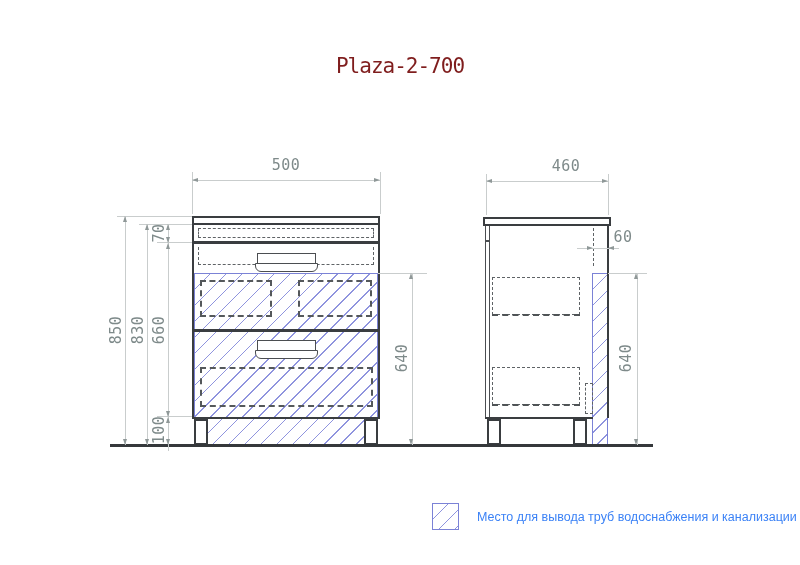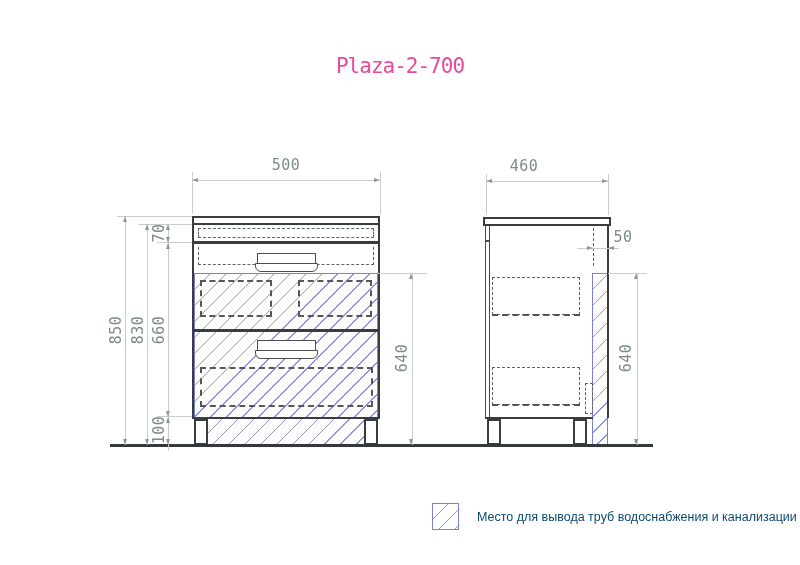--- a/index.html
+++ b/index.html
@@ -1,20 +1,20 @@
 <!DOCTYPE html>
 <html><head>
 <meta charset="utf-8">
 <style>
   html,body{margin:0;padding:0;background:#fff;}
   #canvas{position:relative;width:800px;height:565px;background:#ffffff;overflow:hidden;
           font-family:"DejaVu Sans Mono","Liberation Mono",monospace;}
   #canvas *{box-sizing:border-box;position:absolute;}
   .title{font-family:"DejaVu Sans Mono","Liberation Mono",monospace;
-         font-size:21px;letter-spacing:-1px;color:#ec4899;text-align:center;font-weight:500;}
+         font-size:21px;letter-spacing:-1px;color:#7f1d1d;text-align:center;font-weight:500;}
   .dk{background:#3a3d40;}       
   .solid-box{border:2px solid #3a3d40;background:#fff;}
   .thin-box{border:1.5px solid #4b4e51;background:#fff;}
   .dash{border:1.5px dashed #5f6366;background:transparent;}
   .dash-heavy{border:2px dashed #54585b;background:transparent;}
   .dash-hline{height:0;border-top:1.5px dashed #5f6366;}
   .dash-hline-heavy{height:0;border-top:2.5px dashed #4f5356;}
   .dash-vline{width:0;border-left:1.5px dashed #5f6366;}
   .hatch{background-image:repeating-linear-gradient(135deg,
            rgba(255,255,255,0) 0px,rgba(255,255,255,0) 10px,#8f94de 10px,#8f94de 11.3px);}
@@ -22,21 +22,21 @@
   .ext{background:#c9cdcd;}      
   .dim{background:#c9cdcd;}      
   .dimtext{font-size:15px;letter-spacing:0.5px;color:#7e8a8a;text-align:center;line-height:16px;}
   .vtext{width:44px;height:16px;transform:rotate(-90deg);}
   .arr{width:0;height:0;border-style:solid;}
   .arr-up{border-width:0 2.5px 6px 2.5px;border-color:transparent transparent #8f9898 transparent;}
   .arr-down{border-width:6px 2.5px 0 2.5px;border-color:#8f9898 transparent transparent transparent;}
   .arr-left{border-width:2.5px 6px 2.5px 0;border-color:transparent #8f9898 transparent transparent;}
   .arr-right{border-width:2.5px 0 2.5px 6px;border-color:transparent transparent transparent #8f9898;}
   .legendtext{font-family:"Liberation Sans","DejaVu Sans",sans-serif;
-              font-size:12.5px;color:#0c4a6e;white-space:nowrap;}
+              font-size:12.5px;color:#3b82f6;white-space:nowrap;}
 </style>
 </head>
 <body>
 
 <div id="canvas">
 
   <div class="title" style="left:300px;top:54px;width:200px;">Plaza-2-700</div>
 
   <div style="left:0;top:0;width:0;height:0;">
 
@@ -139,26 +139,26 @@
   <div class="dim" style="left:411.5px;top:273px;width:1px;height:171.5px;"></div>
   <div class="arr arr-up" style="left:409px;top:273px;"></div>
   <div class="arr arr-down" style="left:409px;top:438.5px;"></div>
   <div class="dimtext vtext" style="left:380px;top:350px;">640</div>
 
   <div class="ext" style="left:485.5px;top:174px;width:1px;height:41px;"></div>
   <div class="ext" style="left:607.5px;top:174px;width:1px;height:41px;"></div>
   <div class="dim" style="left:486px;top:181px;width:122px;height:1px;"></div>
   <div class="arr arr-left" style="left:486px;top:179px;"></div>
   <div class="arr arr-right" style="left:602px;top:179px;"></div>
-  <div class="dimtext" style="left:500px;top:158px;width:48px;">460</div>
+  <div class="dimtext" style="left:542px;top:158px;width:48px;">460</div>
 
   <div class="dim" style="left:577px;top:248px;width:42px;height:1px;"></div>
   <div class="arr arr-right" style="left:586.5px;top:245.5px;"></div>
   <div class="arr arr-left" style="left:608px;top:245.5px;"></div>
-  <div class="dimtext" style="left:609px;top:229px;width:28px;">50</div>
+  <div class="dimtext" style="left:609px;top:229px;width:28px;">60</div>
 
   <div class="ext" style="left:608px;top:272.5px;width:39px;height:1px;"></div>
   <div class="dim" style="left:636.5px;top:273px;width:1px;height:171.5px;"></div>
   <div class="arr arr-up" style="left:634px;top:273px;"></div>
   <div class="arr arr-down" style="left:634px;top:438.5px;"></div>
   <div class="dimtext vtext" style="left:604px;top:350px;">640</div>
 
   <div style="left:0;top:0;width:0;height:0;">
     <div class="hatch" style="left:432px;top:503px;width:27px;height:27px;border:1.5px solid #7b82d6;"></div>
     <div class="legendtext" style="left:477px;top:510px;">Место для вывода труб водоснабжения и канализации</div>

